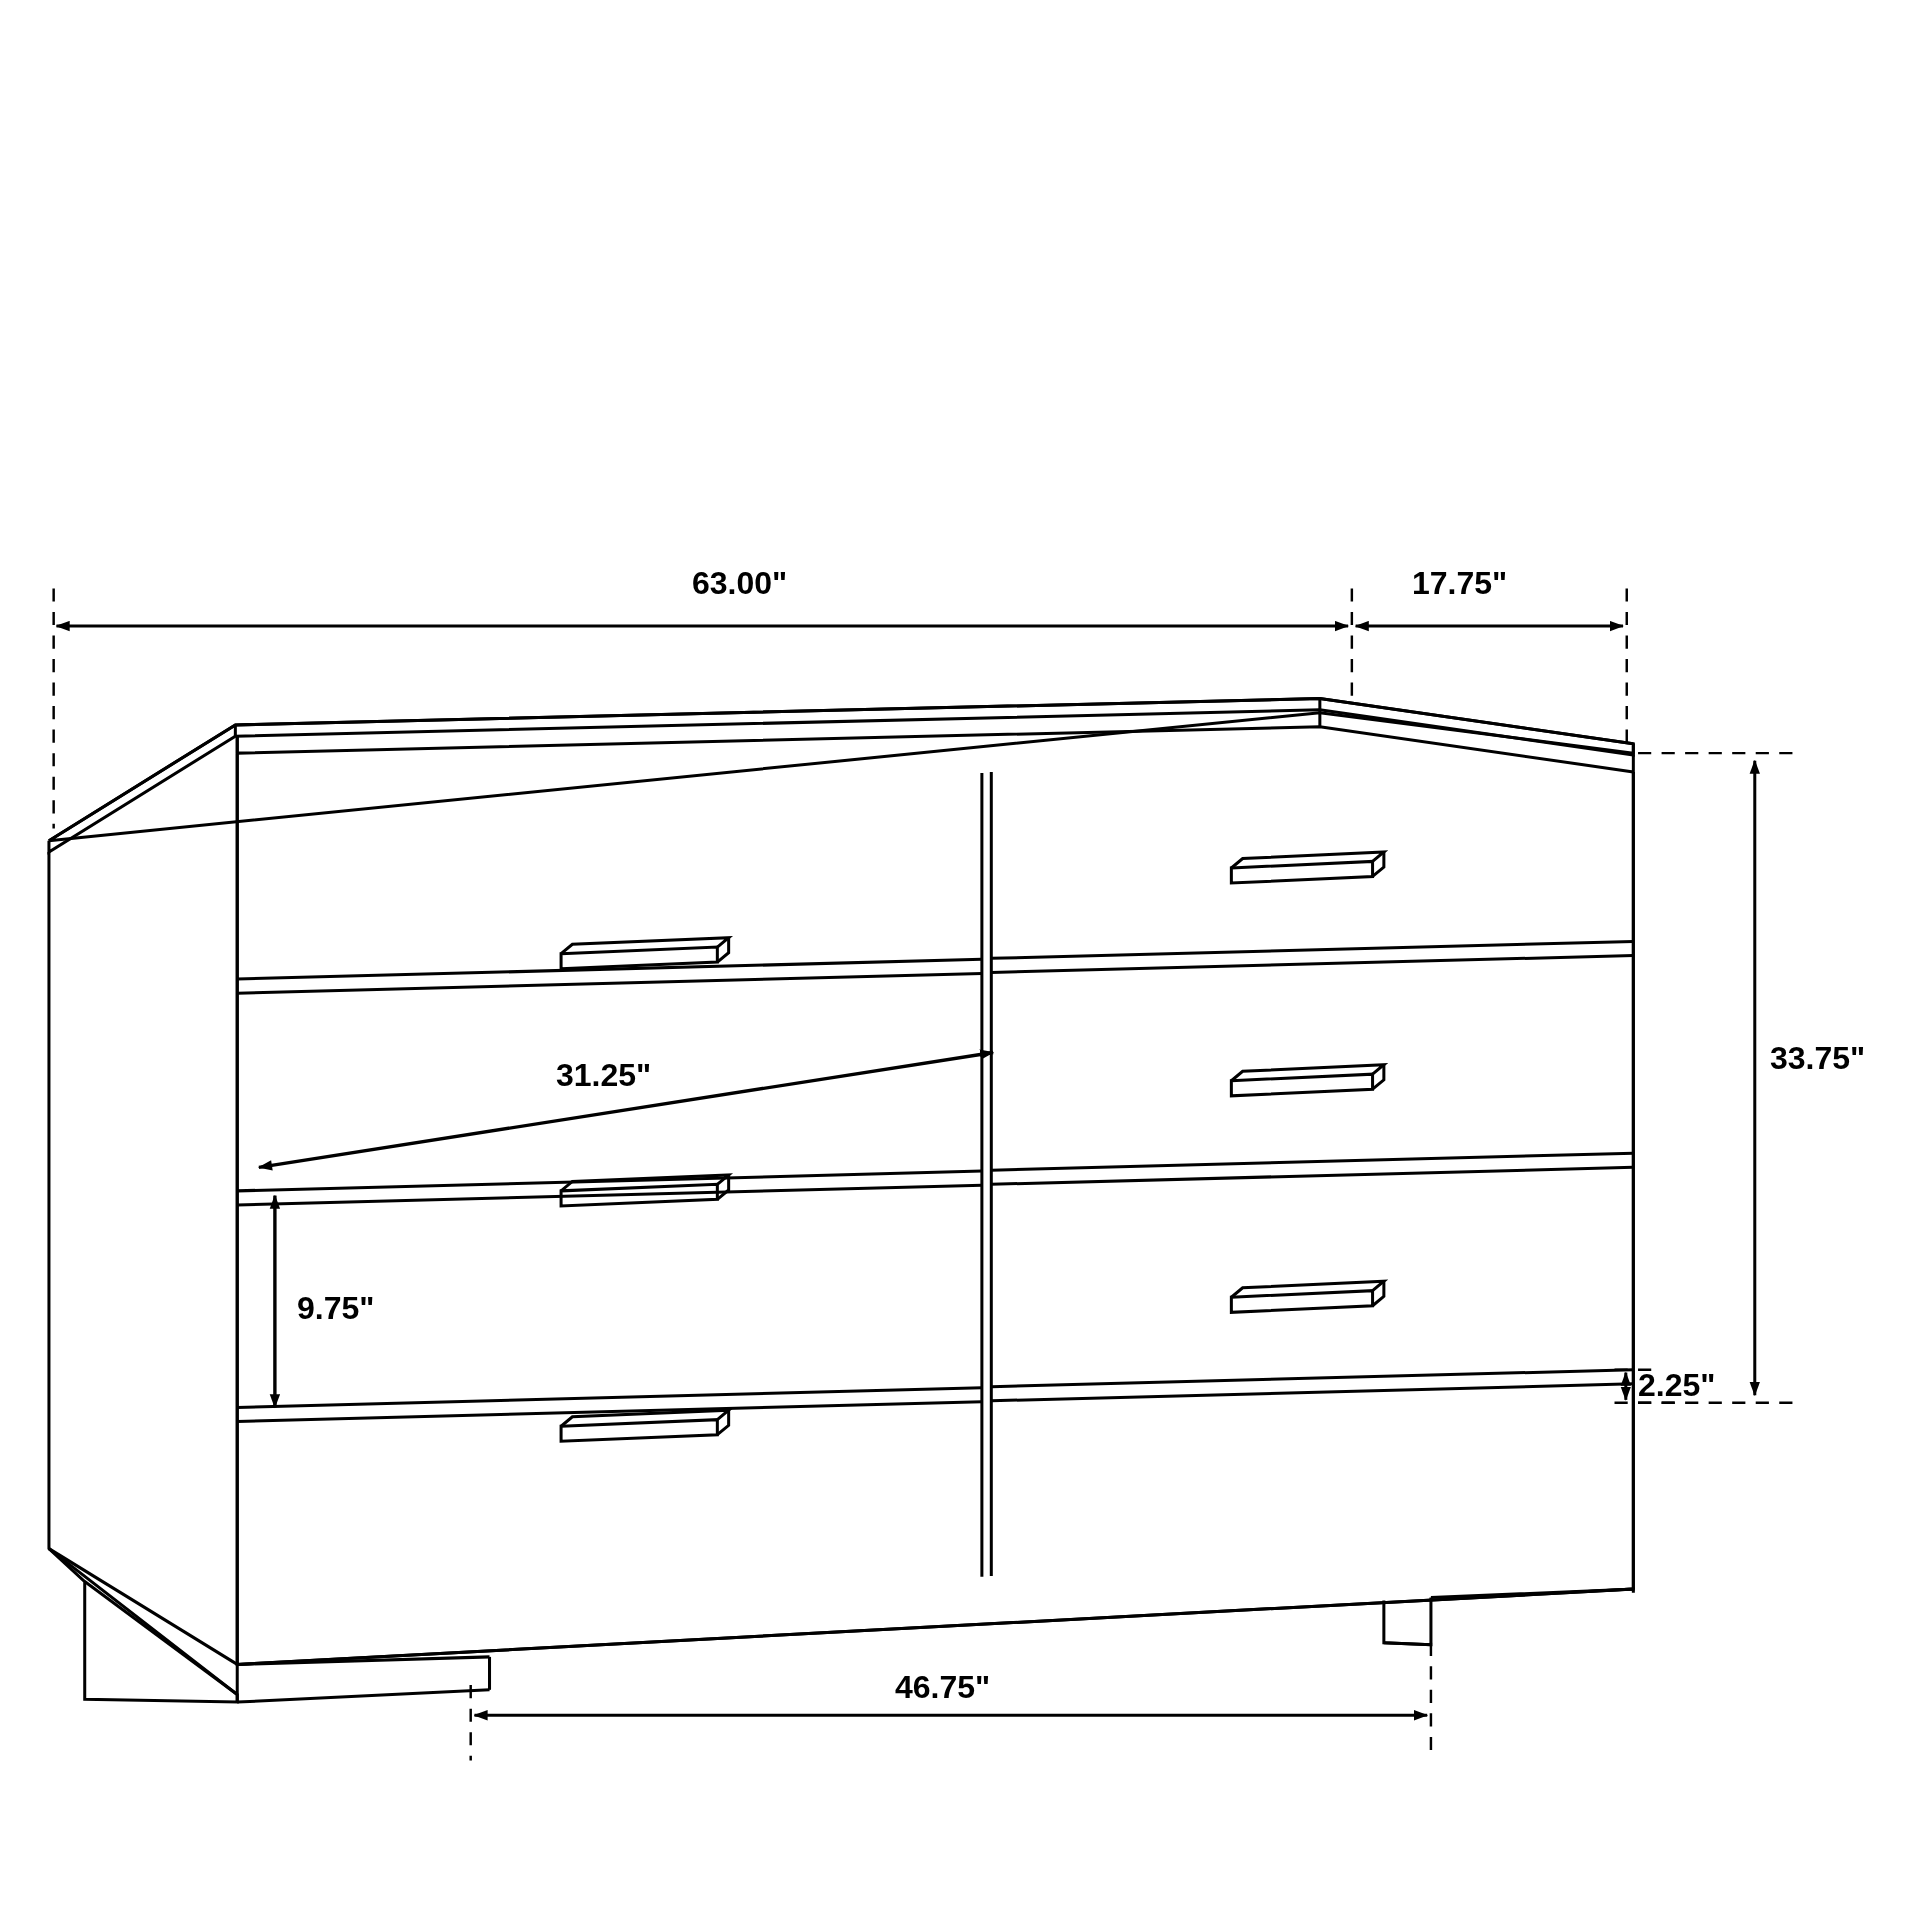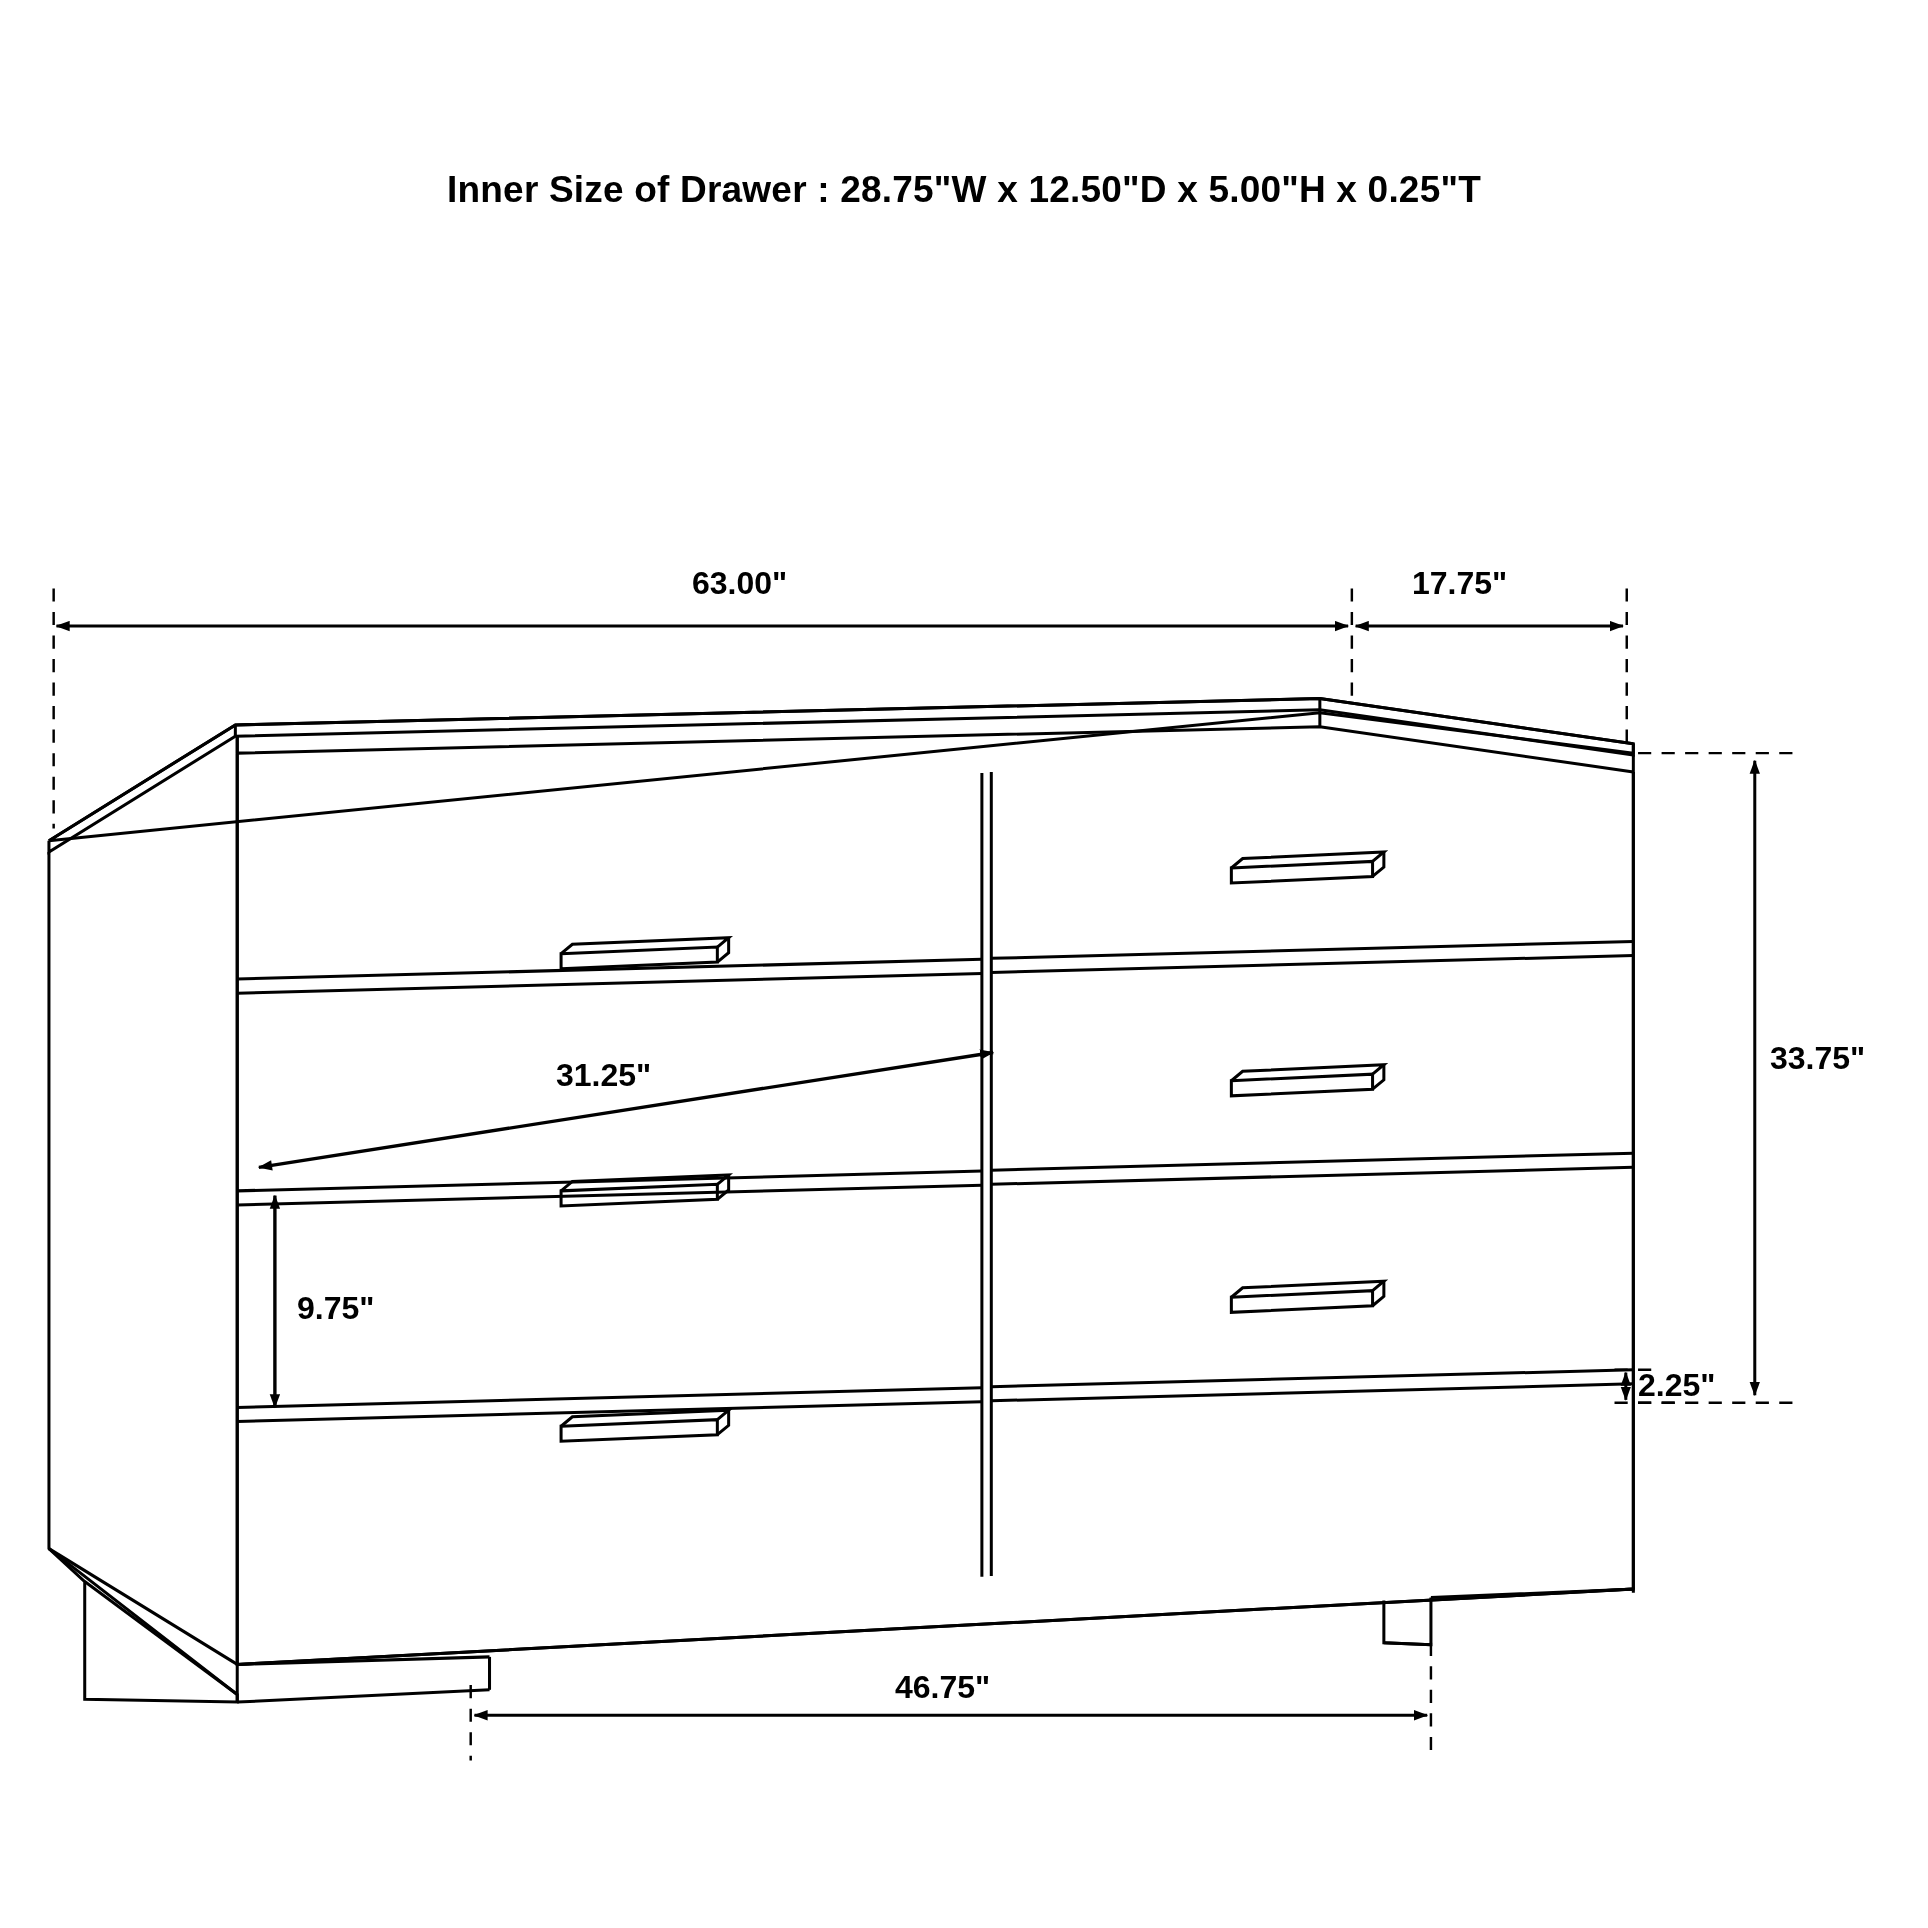--- a/index.html
+++ b/index.html
@@ -45,21 +45,20 @@
     font-size: 32px;
     font-weight: bold;
     white-space: nowrap;
   }
 </style>
 </head>
 <body>
 
 <div id="page">
 
-  <div id="title">Inner Size of Drawer : 28.75"W x 12.50"D x 5.00"H x 0.25"T</div>
 
   <svg class="diagram" viewBox="0 0 2048 2048">
     <g fill="none" stroke="#000000" stroke-width="3.2" stroke-linejoin="miter" stroke-linecap="butt">
 
       <polygon points="52,893 252,772 1718,772 1718,772" fill="#ffffff" stroke="none"></polygon>
       <path d="M52,893 L250,770 L1402,742 L1735,790 L1735,800 L1402,757 Z" fill="#ffffff" stroke="#000000"></path>
 
       <path d="M52,893 L250,770 L1402,742 L1735,790"></path>
       <path d="M52,893 L52,905 L250,782 L1402,754 L1735,802 L1735,790"></path>
       <path d="M250,770 L250,782"></path>

